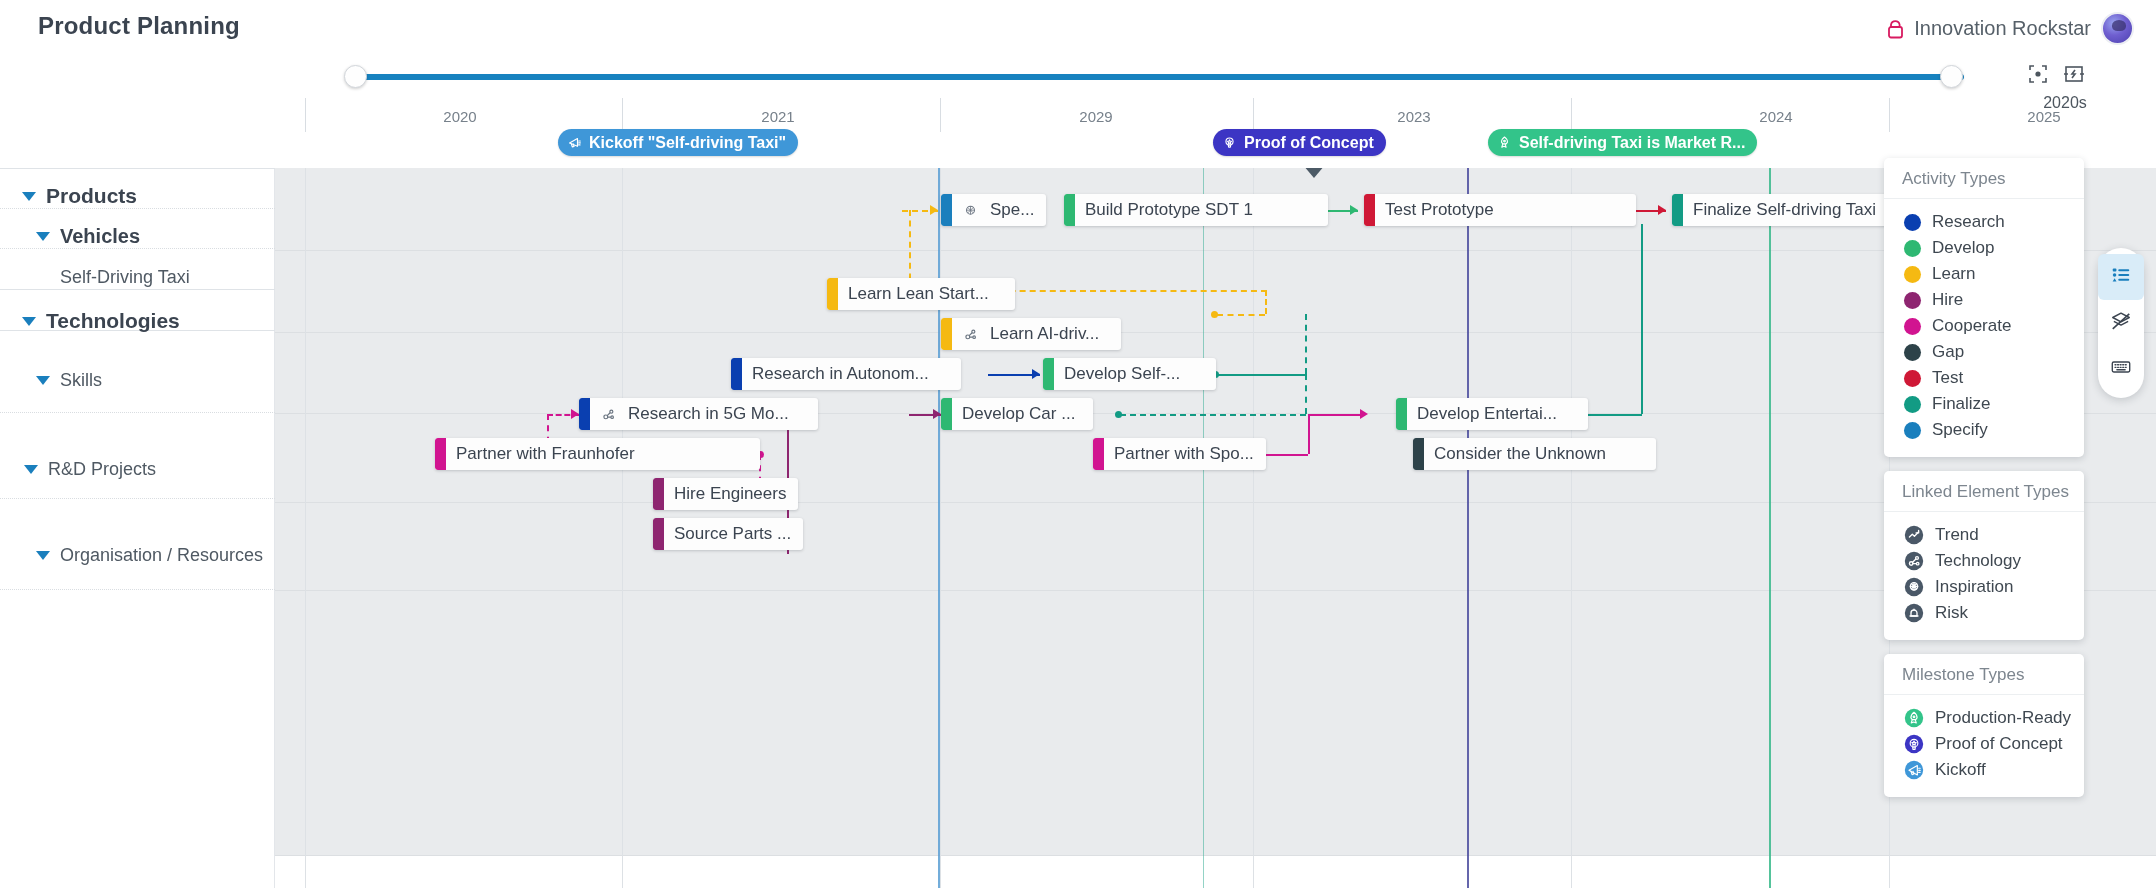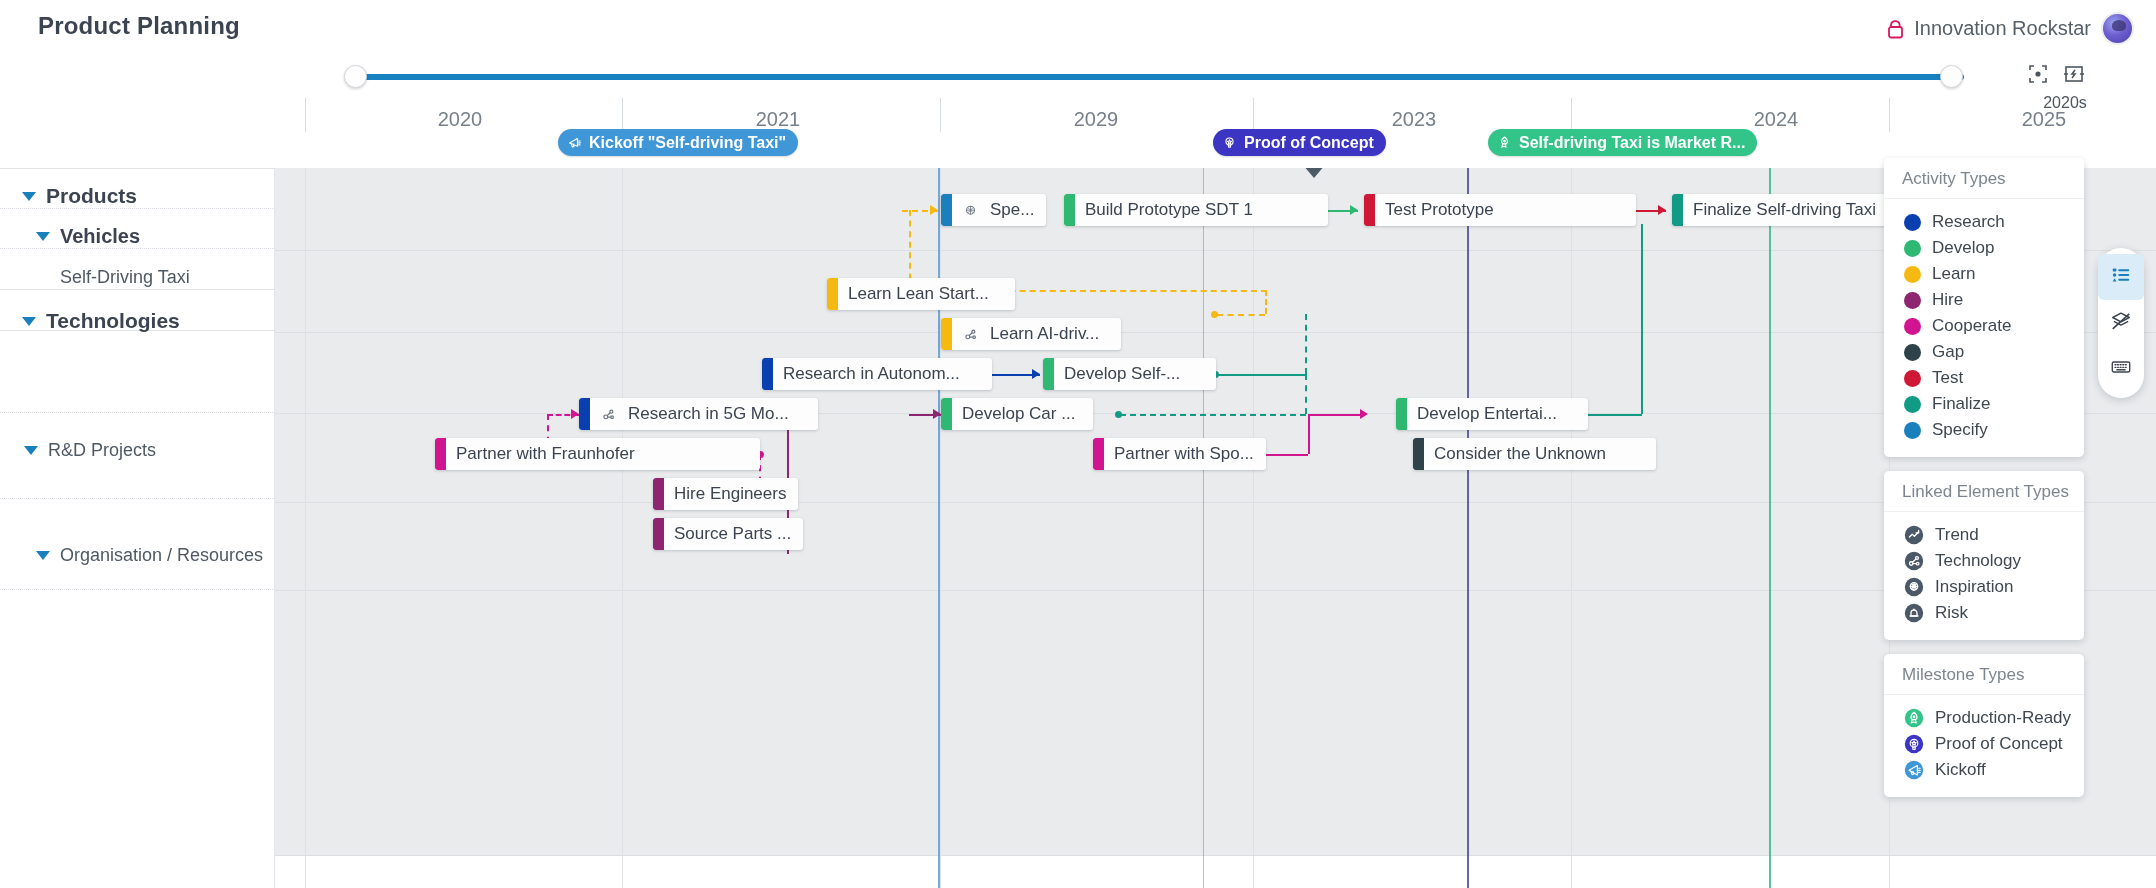--- a/index.html
+++ b/index.html
@@ -50,21 +50,21 @@
   #fit-btn   { left:40px; }
   #scale-caption {
     position:absolute; left:0; top:30px; width:86px; text-align:center;
     font-size:16px; color:#4d565f; line-height:1.35;
   }
 
   
   #axis { position:absolute; left:0; top:98px; width:2156px; height:60px; }
   .year-label {
     position:absolute; top:10px; transform:translateX(-50%);
-    font-size:20px; color:#77818b;
+    font-size:15px; color:#77818b;
   }
   .year-tick {
     position:absolute; top:0px; width:1px; height:34px; background:#d8dde2;
   }
 
   
   #sidebar {
     position:absolute; left:0; top:168px; width:275px; height:720px;
     background:#ffffff; border-right:1px solid #e3e6ea; z-index:6;
   }
@@ -241,21 +241,25 @@
       <span class="caret"></span>
       <span class="side-lbl-l2">Vehicles</span>
     </div>
     <div class="side-row" style="top: 94px; height: 30px; padding-left: 60px;">
       <span class="side-lbl-l3">Self-Driving Taxi</span>
     </div>
     <div class="side-row" style="top: 138px; height: 30px; padding-left: 22px;">
       <span class="caret"></span>
       <span class="side-lbl-l1">Technologies</span>
     </div>
-    <div class="side-row" style="top: 267px; height: 30px; ">
+    <div class="side-row" style="top: 197px; height: 30px; padding-left: 36px;">
+      <span class="caret"></span>
+      <span class="side-lbl-sub">Skills</span>
+    </div>
+    <div class="side-row" style="top: 286px; height: 30px; ">
       <span class="caret"></span>
       <span class="side-lbl-sub">R&amp;D Projects</span>
     </div>
     <div class="side-row" style="top: 372px; height: 30px; padding-left: 36px;">
       <span class="caret"></span>
       <span class="side-lbl-sub">Organisation / Resources</span>
     </div>
   </div>
 
 <div id="canvas">
@@ -350,21 +354,21 @@
     <div class="task" style="left: 666px; top: 150px; min-width: 180px;">
       <div class="task-color" style="background: rgb(245, 185, 18);"></div>
       <span class="task-typeicon"><svg viewBox="0 0 24 24" width="19" height="19" fill="none" stroke="#6a7480" stroke-width="1.5">
           <circle cx="8.6" cy="15" r="2.4"></circle>
           <circle cx="15.6" cy="8.4" r="1.9"></circle>
           <circle cx="16.6" cy="15.4" r="1.6"></circle>
           <path d="M10.4 13.4 14 9.8M11 15.2h4"></path>
         </svg></span>
       <span class="task-lbl">Learn AI-driv...</span>
     </div>
-    <div class="task" style="left: 487px; top: 190px; min-width: 230px;">
+    <div class="task" style="left: 456px; top: 190px; min-width: 230px;">
       <div class="task-color" style="background: rgb(10, 63, 176);"></div>
       <span class="task-lbl">Research in Autonom...</span>
     </div>
     <div class="task" style="left: 768px; top: 190px; min-width: 173px;">
       <div class="task-color" style="background: rgb(46, 184, 114);"></div>
       <span class="task-lbl">Develop Self-...</span>
     </div>
     <div class="task" style="left: 304px; top: 230px; min-width: 239px;">
       <div class="task-color" style="background: rgb(10, 63, 176);"></div>
       <span class="task-typeicon"><svg viewBox="0 0 24 24" width="19" height="19" fill="none" stroke="#6a7480" stroke-width="1.5">

